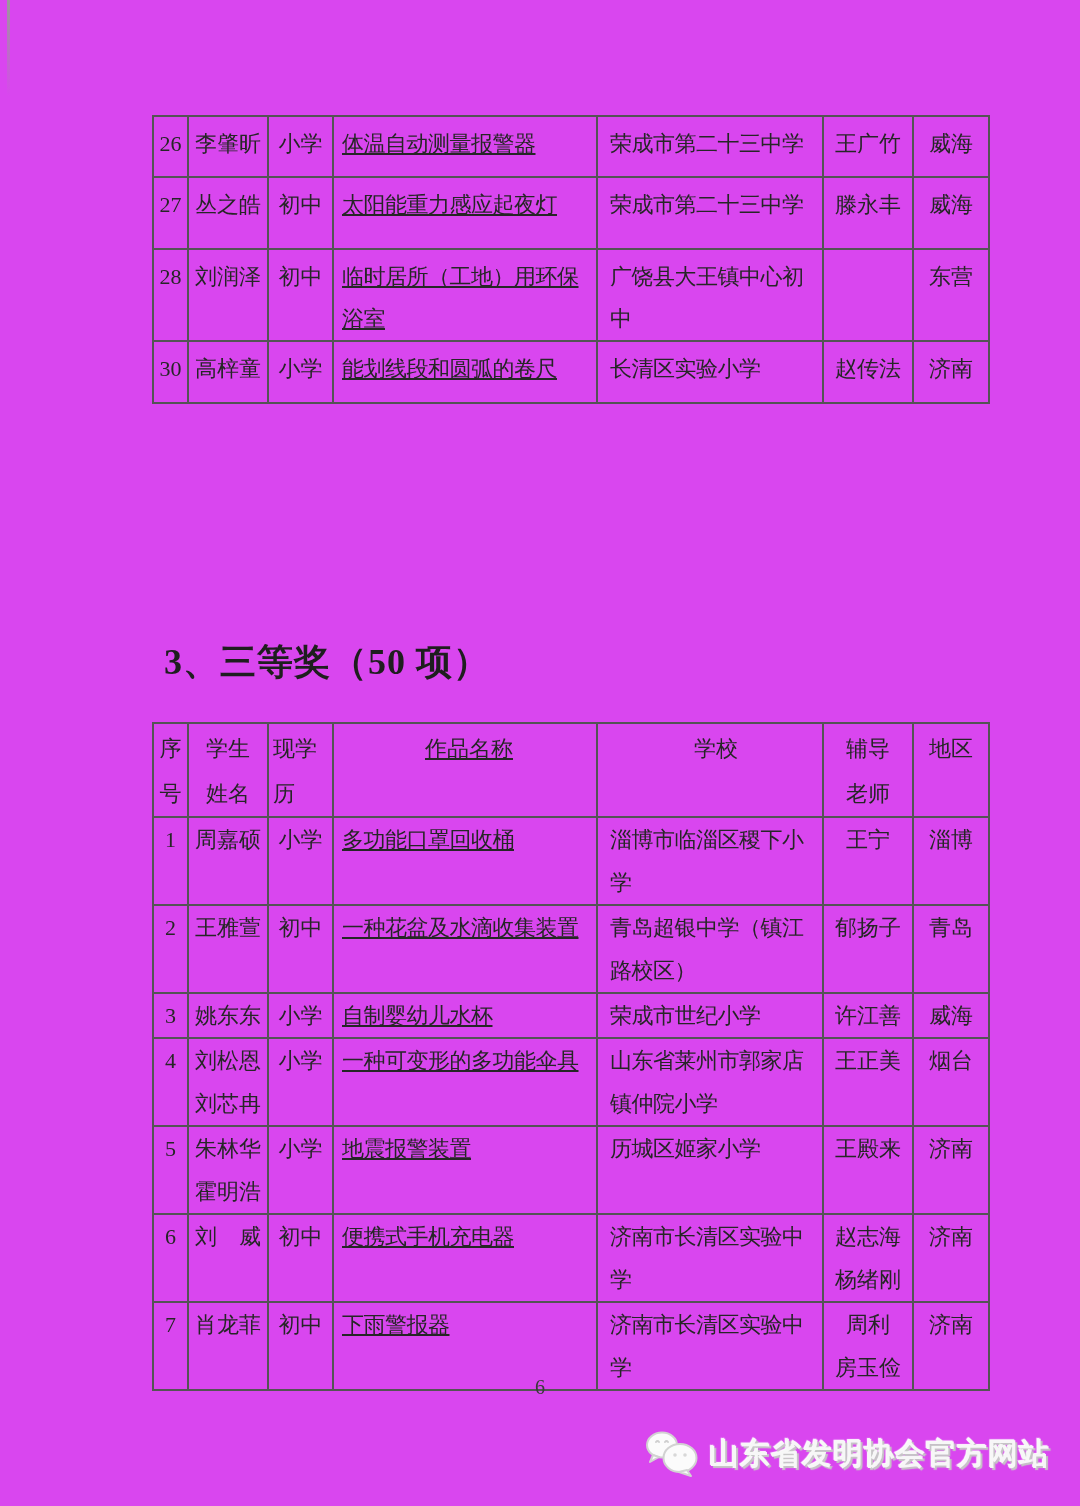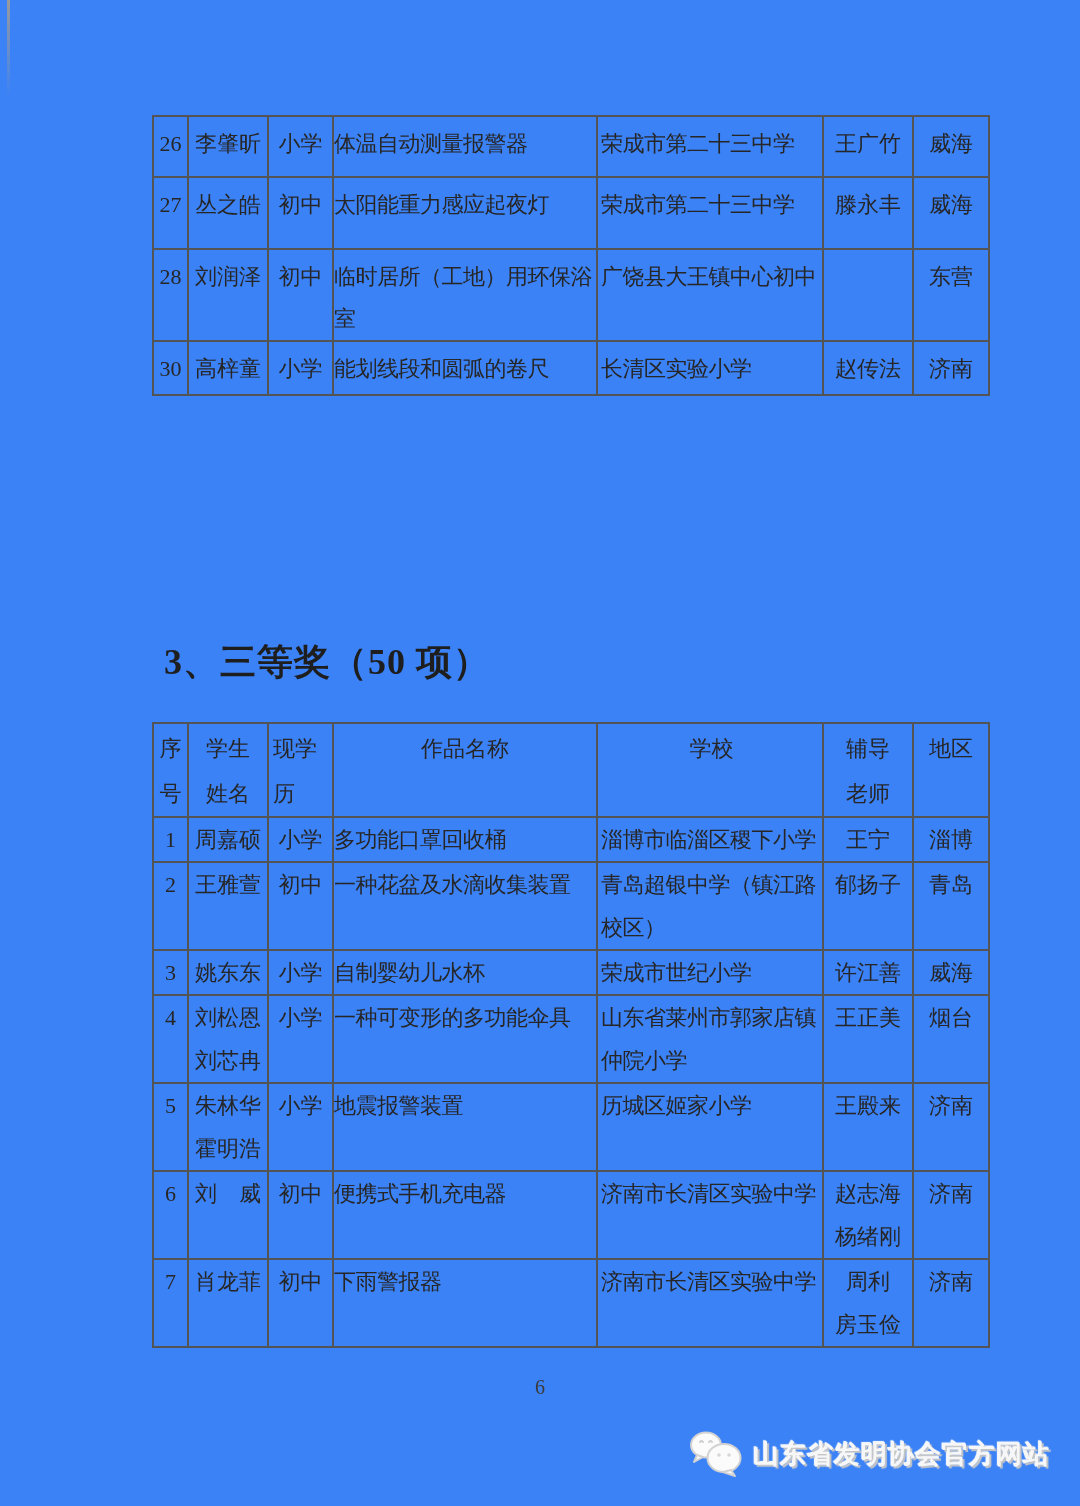--- a/index.html
+++ b/index.html
@@ -1,20 +1,20 @@
 <!DOCTYPE html>
 <html><head>
 <meta charset="utf-8">
 <style>
   html,body{margin:0;padding:0;}
   body{background:#ffffff;}
   .page{
     position:relative;
     width:1080px;height:1506px;
-    background:#3b82f6;
+    background:#d946ef;
     font-family:"Liberation Serif","DejaVu Serif",serif;
     color:#262626;
     overflow:hidden;
   }
   .artifact{
     position:absolute;left:7px;top:0;width:3px;height:96px;
     background:linear-gradient(180deg,#9a9a9a 0%,rgba(200,200,200,0) 100%);
   }
   table{
     position:absolute;
@@ -31,42 +31,42 @@
     padding:0;
   }
   .tbl1{top:115px;}
   .tbl1 td{line-height:42px;padding-top:6px;}
   .tbl2{top:722px;}
   .tbl2 td{line-height:43px;}
   .tbl2 tr.hdr td{line-height:45px;padding-top:2px;}
   .c-no{text-align:center;}
   .c-name{text-align:center;}
   .c-grade{text-align:center;}
-  .c-work{text-align:left;padding-left:0;letter-spacing:-0.5px;}
-  .c-school{text-align:left;padding-left:3px;letter-spacing:-0.5px;}
+  .c-work{text-align:left;padding-left:8px;letter-spacing:-0.5px;text-decoration:underline;}
+  .c-school{text-align:left;padding-left:12px;letter-spacing:-0.5px;}
   .c-teacher{text-align:center;}
   .c-region{text-align:center;}
   tr.hdr td.c-grade{text-align:left;padding-left:4px;letter-spacing:0;}
   tr.hdr td.c-work,tr.hdr td.c-school{text-align:center;letter-spacing:0;border-radius:7px;}
   .heading{
     position:absolute;left:164px;top:638px;margin:0;
     font-size:36px;font-weight:bold;letter-spacing:1px;
     color:#1e1e1e;
   }
   .pagenum{
     position:absolute;left:0;right:0;top:1376px;
     text-align:center;font-size:20px;color:#3a3a3a;
   }
   .watermark{
     position:absolute;top:1430px;right:30px;
     display:flex;align-items:center;gap:8px;
   }
   .wm-icon{width:58px;height:48px;flex:0 0 auto;}
   .wm-text{
-    font-size:26px;letter-spacing:1px;white-space:nowrap;
+    font-size:30px;letter-spacing:1px;white-space:nowrap;
     color:#f7f7f7;
     text-shadow:2px 2px 1px #c6c6c6,-1px -1px 1px #ffffff;
     font-weight:bold;
   }
 </style>
 </head>
 <body>
 
 <div class="page">
 
@@ -103,21 +103,21 @@
       </tr>
       <tr style="height:84px">
         <td class="c-no">28</td>
         <td class="c-name">刘润泽</td>
         <td class="c-grade">初中</td>
         <td class="c-work">临时居所（工地）用环保浴室</td>
         <td class="c-school">广饶县大王镇中心初中</td>
         <td class="c-teacher"></td>
         <td class="c-region">东营</td>
       </tr>
-      <tr style="height:54px">
+      <tr style="height:62px">
         <td class="c-no">30</td>
         <td class="c-name">高梓童</td>
         <td class="c-grade">小学</td>
         <td class="c-work">能划线段和圆弧的卷尺</td>
         <td class="c-school">长清区实验小学</td>
         <td class="c-teacher">赵传法</td>
         <td class="c-region">济南</td>
       </tr>
     </tbody>
   </table>

